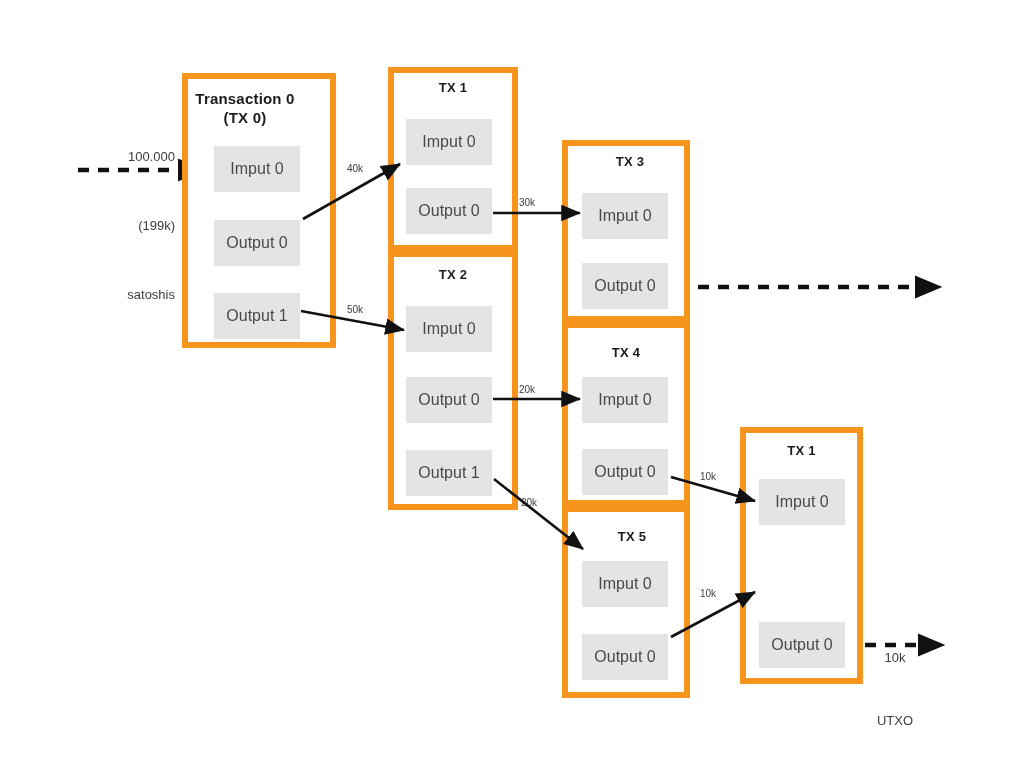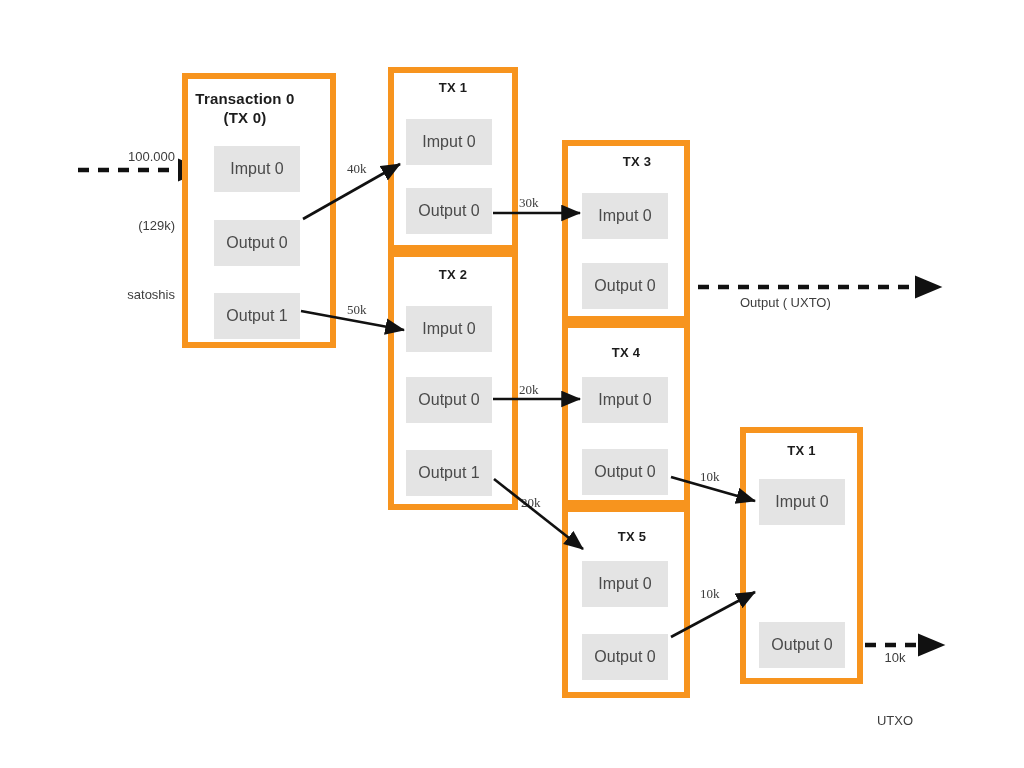--- a/index.html
+++ b/index.html
@@ -58,21 +58,21 @@
   }
   
   .label {
     position: absolute;
     font-size: 13px;
     color: #3d3d3d;
     line-height: 23px;
     z-index: 6;
     white-space: pre;
   }
-  .label.amount { font-size: 13px; font-family: Liberation Serif, serif; }
+  .label.amount { font-size: 10px; }
   .label.right-align { text-align: right; }
   .label.center { text-align: center; }
   svg.overlay {
     position: absolute;
     left: 0; top: 0;
     width: 1024px;
     height: 768px;
     z-index: 7;
     pointer-events: none;
   }
@@ -140,21 +140,21 @@
     <span>Imput 0</span>
   </div>
   <div class="slot" style="left:406px; top:377px; width:86px; height:46px;">
     <span>Output 0</span>
   </div>
   <div class="slot" style="left:406px; top:450px; width:86px; height:46px;">
     <span>Output 1</span>
   </div>
 
   <div class="tx-box" style="left:562px; top:140px; width:128px; height:182px;"></div>
-  <div class="tx-title" style="left:562px; top:152px; width:136px;margin-left:7px;">
+  <div class="tx-title" style="left:562px; top:152px; width:136px;">
     <span>TX 3</span>
   </div>
   <div class="slot" style="left:582px; top:193px; width:86px; height:46px;">
     <span>Imput 0</span>
   </div>
   <div class="slot" style="left:582px; top:263px; width:86px; height:46px;">
     <span>Output 0</span>
   </div>
 
   <div class="tx-box" style="left:562px; top:322px; width:128px; height:184px;"></div>
@@ -216,34 +216,33 @@
       <line x1="671" y1="477" x2="755" y2="501" stroke="#111111" stroke-width="2.6" marker-end="url(#ah)"></line>
     </g>
 
     <g>
       <line x1="671" y1="637" x2="755" y2="592" stroke="#111111" stroke-width="2.6" marker-end="url(#ah)"></line>
     </g>
   </svg>
 
   <div class="label right-align" style="left:60px; top:99px; width:115px;">
     <div>100.000</div>
-    <div>(129k)</div>
+    <div>(199k)</div>
     <div>satoshis</div>
   </div>
 
   <div class="label amount" style="left:347px; top:157px;">40k</div>
   <div class="label amount" style="left:347px; top:298px;">50k</div>
   <div class="label amount" style="left:519px; top:191px;">30k</div>
   <div class="label amount" style="left:519px; top:378px;">20k</div>
   <div class="label amount" style="left:521px; top:491px;">20k</div>
   <div class="label amount" style="left:700px; top:465px;">10k</div>
   <div class="label amount" style="left:700px; top:582px;">10k</div>
 
   <div class="label" style="left:740px; top:245px; width:220px;">
-    <div>Output ( UXTO)</div>
   </div>
 
   <div class="label center" style="left:860px; top:605px; width:70px; line-height:21px;">
     <div>10k</div>
     <div class="bold">UTXO</div>
   </div>
 
 </div>
 
 </body></html>

